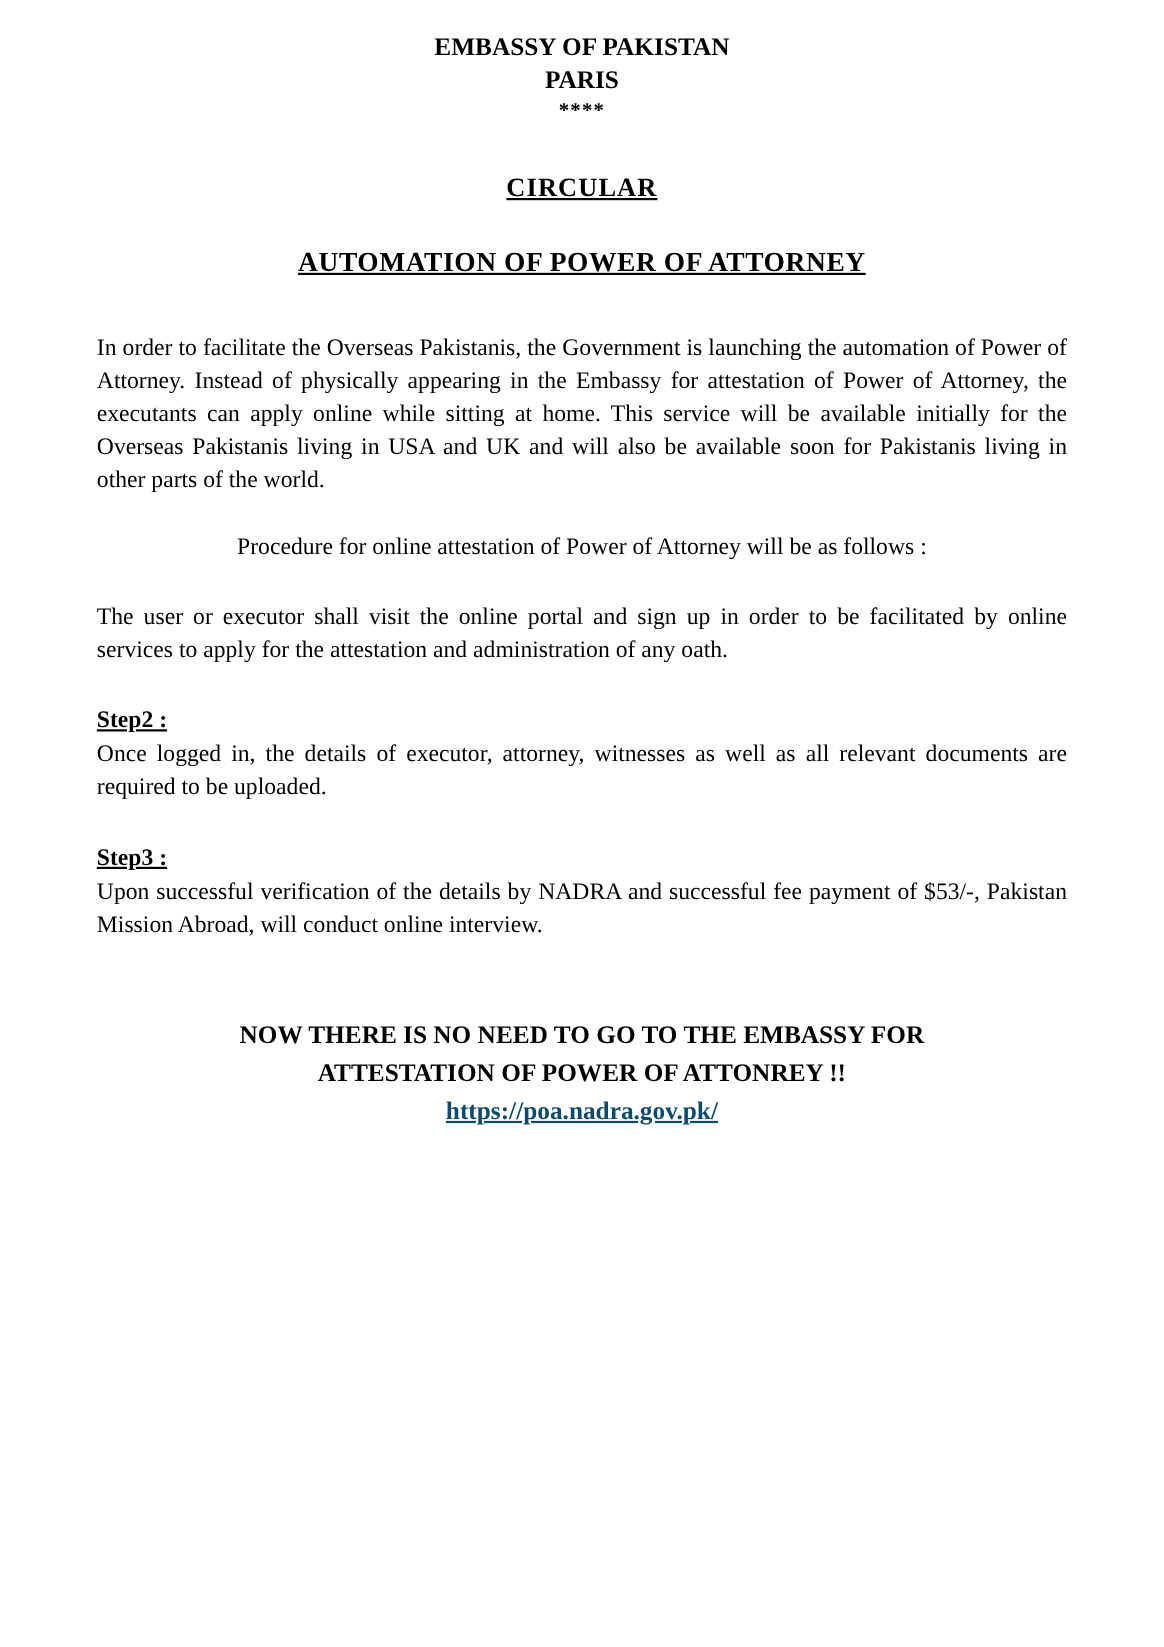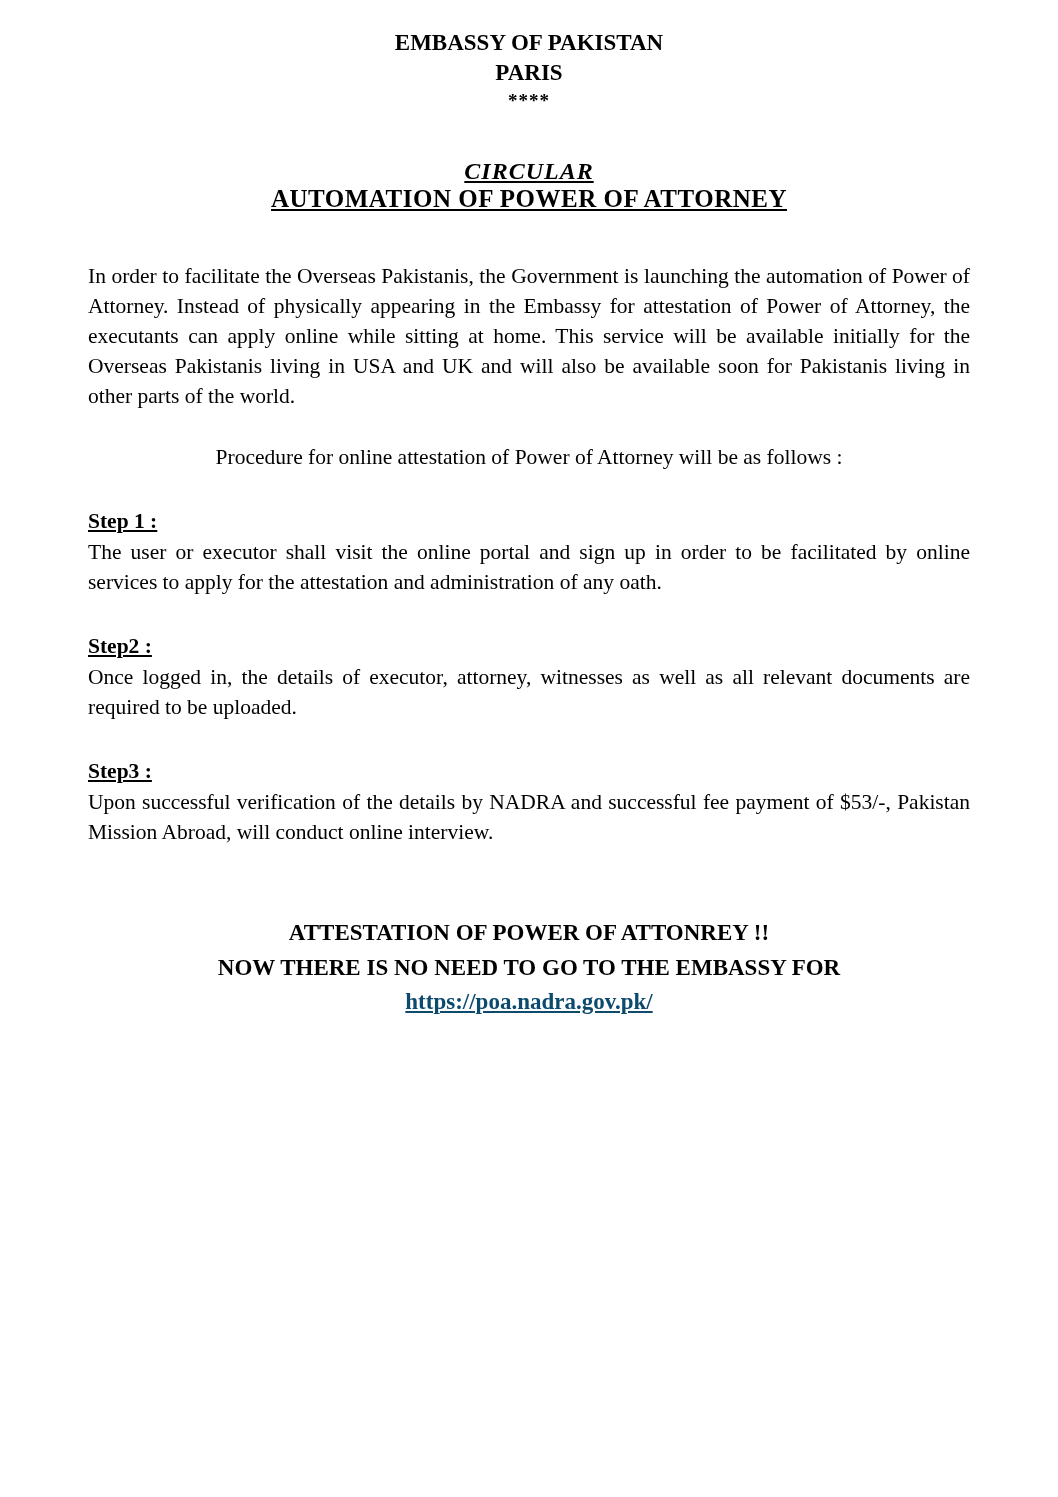--- a/index.html
+++ b/index.html
@@ -28,26 +28,26 @@
     font-weight: bold;
     line-height: 26px;
     letter-spacing: 1px;
   }
   .circular-title {
     margin-top: 44px;
     text-align: center;
     font-size: 24px;
     font-weight: bold;
     letter-spacing: 1px;
-    font-style: italic;
   }
   .circular-title span,
   .subject-title span,
   .step-label span { text-decoration: underline; }
   .subject-title {
+    margin-top: 40px;
     text-align: center;
     font-size: 25px;
     font-weight: bold;
     letter-spacing: 0.5px;
   }
   .intro {
     margin-top: 48px;
     font-size: 21.5px;
     line-height: 30px;
     text-align: justify;
@@ -106,39 +106,38 @@
 
   <div class="circular-title"><span>CIRCULAR</span></div>
 
   <div class="subject-title"><span>AUTOMATION OF POWER OF ATTORNEY</span></div>
 
   <p class="intro">In order to facilitate the Overseas Pakistanis, the Government is launching the automation of Power of Attorney. Instead of physically appearing in the Embassy for attestation of Power of Attorney, the executants can apply online while sitting at home. This service will be available initially for the Overseas Pakistanis living in USA and UK and will also be available soon for Pakistanis living in other parts of the world.</p>
 
   <p class="procedure">Procedure for online attestation of Power of Attorney will be as follows :</p>
 
   <div class="step">
-    <div class="step-label"><span>Step 1 :</span></div>
     <p class="step-text">The user or executor shall visit the online portal and sign up in order to be facilitated by online services to apply for the attestation and administration of any oath.</p>
   </div>
 
   <div class="step">
     <div class="step-label"><span>Step2 :</span></div>
     <p class="step-text">Once logged in, the details of executor, attorney, witnesses as well as all relevant documents are required to be uploaded.</p>
   </div>
 
   <div class="step">
     <div class="step-label"><span>Step3 :</span></div>
     <p class="step-text">Upon successful verification of the details by NADRA and successful fee payment of $53/-, Pakistan Mission Abroad, will conduct online interview.</p>
   </div>
 
 
 
   <div class="notice">
+    <div>NOW THERE IS NO NEED TO GO TO THE EMBASSY FOR</div>
     <div>ATTESTATION OF POWER OF ATTONREY !!</div>
-    <div>NOW THERE IS NO NEED TO GO TO THE EMBASSY FOR</div>
   </div>
 
 
   <div class="portal-link-wrap">
     <a class="portal-link" href="#">https://poa.nadra.gov.pk/</a>
   </div>
 
 </div>
 
 </body></html>

